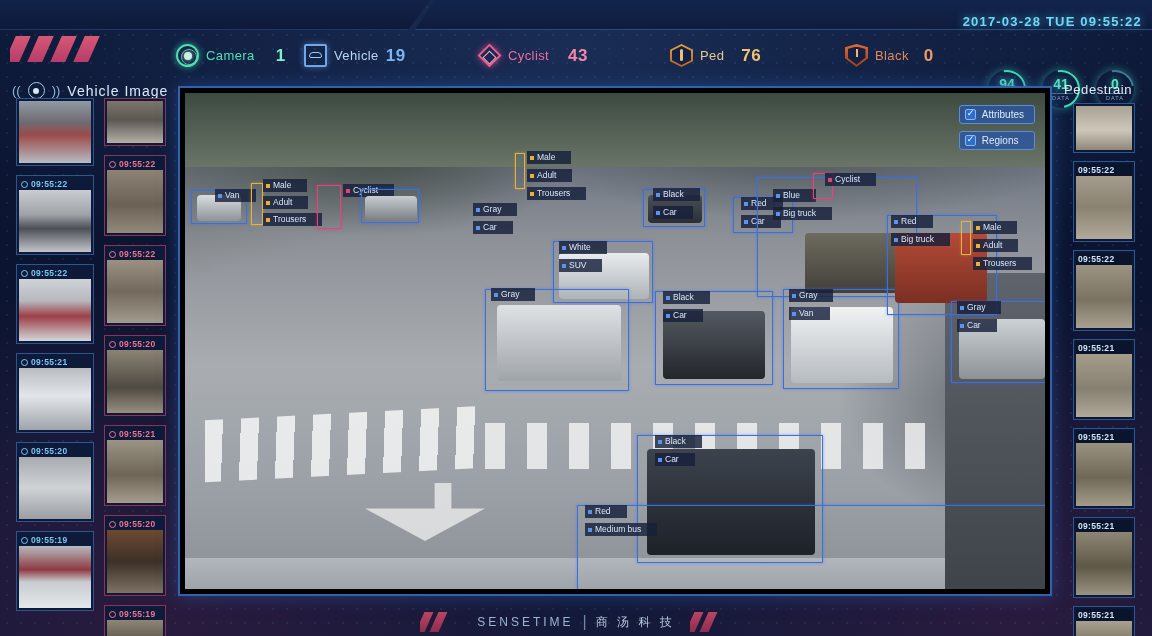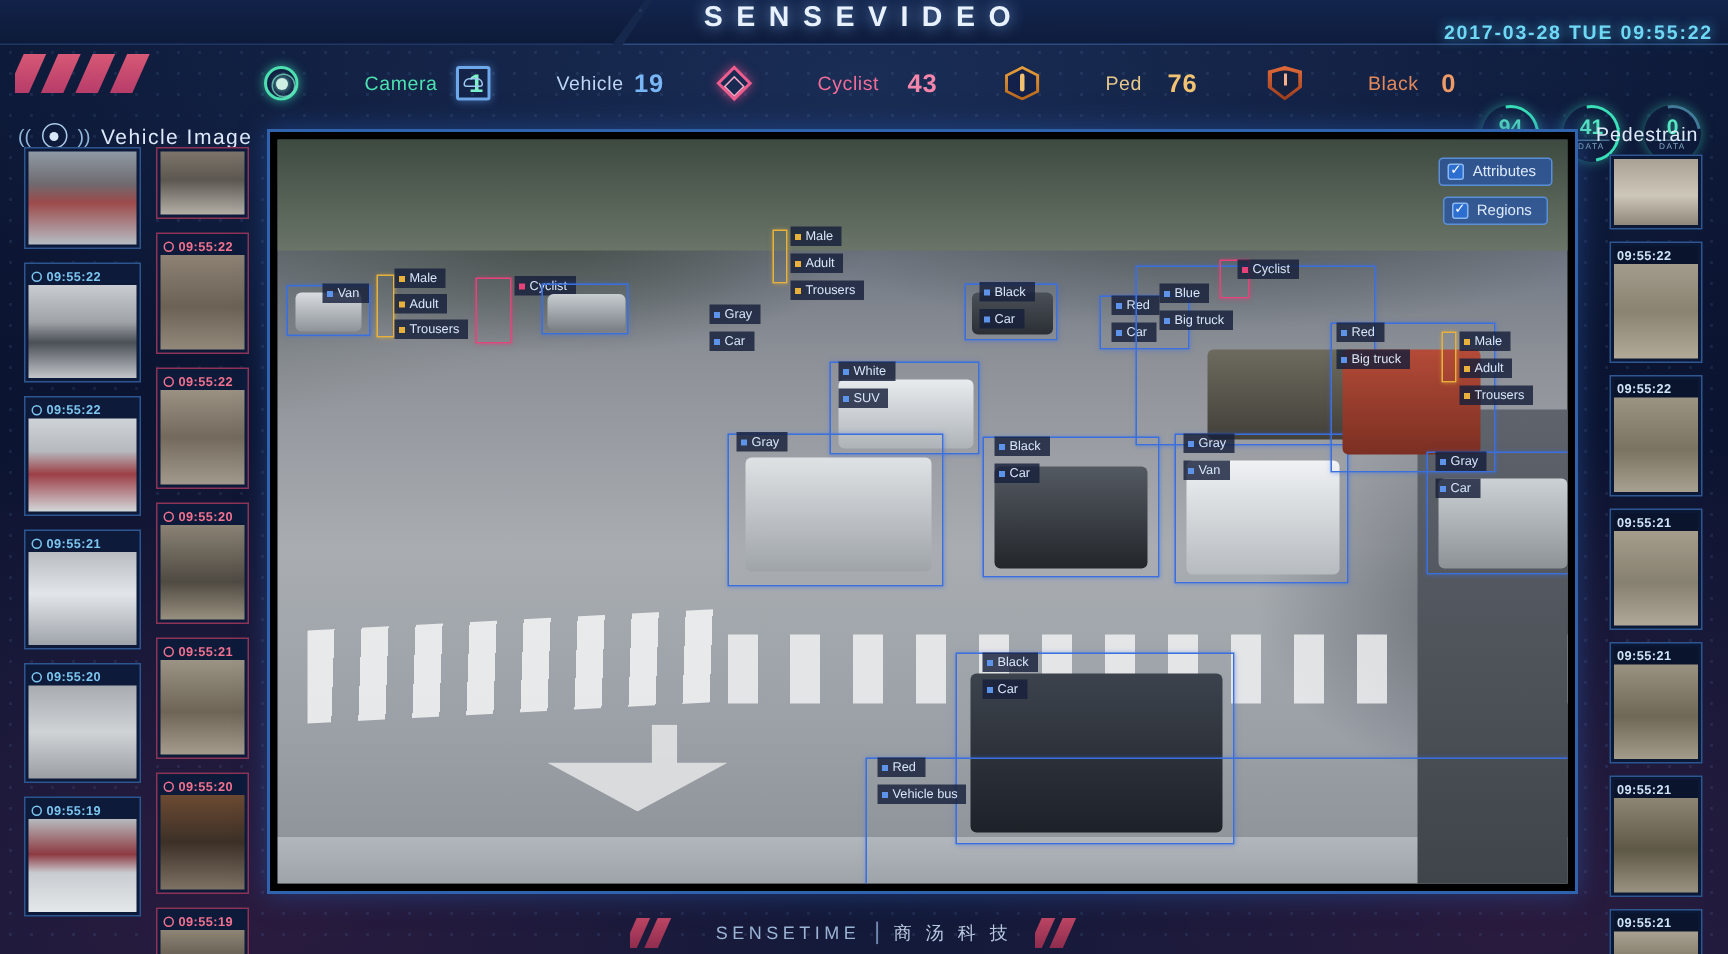--- a/index.html
+++ b/index.html
@@ -46,21 +46,21 @@
   }
   .clock{
     position:absolute; right:10px; top:14px;
     font-size:13px; font-weight:bold; letter-spacing:1.2px; color:#6fd9f5;
     text-shadow:0 0 8px rgba(80,200,245,.8);
   }
 
   
   .statsrow{ position:absolute; left:0; top:32px; width:1152px; height:56px; }
   .stat{ position:absolute; top:12px; display:flex; align-items:center; gap:7px; }
-  .stat .lbl{ font-size:13px; letter-spacing:.4px;margin-left:37px; }
+  .stat .lbl{ font-size:13px; letter-spacing:.4px; }
   .stat .val{ font-size:17px; font-weight:bold; letter-spacing:.5px; }
   .ic{ width:23px; height:23px; position:relative; flex:0 0 auto; }
 
   
   .ic-ring{ border-radius:50%; border:2px solid #4de0b0; box-shadow:0 0 7px rgba(60,220,180,.7); }
   .ic-ring::after{ content:""; position:absolute; left:50%; top:50%; width:8px;height:8px;
     margin:-4px 0 0 -4px; border-radius:50%; background:#cfeee4; box-shadow:0 0 5px #7fe9cc;}
   .ic-ring::before{ content:""; position:absolute; left:50%; top:50%; width:14px;height:14px;
     margin:-7px 0 0 -7px; border-radius:50%; border:1px solid rgba(130,235,205,.7);}
   
@@ -144,34 +144,34 @@
     background:linear-gradient(180deg,#51596b 0%,#6b7280 12%,#8e9298 30%,#a9adb2 55%,#9aa0a6 80%,#8b9096 100%); }
   .roadmask{ position:absolute; inset:0;
     background:
       linear-gradient(165deg, rgba(70,80,70,.55) 0%, rgba(70,80,70,0) 26%),
       radial-gradient(ellipse 300px 120px at 22% 12%, rgba(55,65,55,.75), rgba(55,65,55,0) 70%),
       radial-gradient(ellipse 420px 110px at 72% 10%, rgba(60,70,62,.65), rgba(60,70,62,0) 70%),
       radial-gradient(ellipse 260px 180px at 97% 62%, rgba(60,66,74,.7), rgba(60,66,74,0) 70%);
   }
   .ovl-stamp{ position:absolute; left:22px; top:24px; font-size:13px; font-weight:bold;
     letter-spacing:1px; color:#cc2222; text-shadow:0 0 4px rgba(200,20,20,.8); white-space:nowrap;}
-  .vbtns{ position:absolute; right:10px; top:12px; display:flex; flex-direction:column; gap:7px;align-items:center; }
+  .vbtns{ position:absolute; right:10px; top:12px; display:flex; flex-direction:column; gap:7px; }
   .vbtn{ display:flex; align-items:center; gap:6px; background:rgba(40,85,165,.75);
     border:1px solid #5a8fd8; border-radius:3px; padding:3px 10px 3px 5px;
     font-size:10px; color:#dce9fb; }
   .cbx{ width:11px;height:11px; background:#2d6fd0; border:1px solid #8ab6ee; border-radius:2px;
     position:relative; flex:0 0 auto; }
   .cbx::after{ content:"\2713"; position:absolute; left:1px; top:-2px; font-size:9px; color:#fff; }
 
   
   .det{ position:absolute; border:1.3px solid #3a6fe0; box-shadow:0 0 3px rgba(60,110,230,.5); }
   .det.red{ border-color:#e8427a; box-shadow:0 0 3px rgba(230,60,120,.5); }
   .det.yel{ border-color:#e8b13c; box-shadow:0 0 3px rgba(230,175,60,.5); }
   .lab{ position:absolute; background:rgba(22,32,58,.82); color:#d9e6f8;
-    font-size:8.5px; line-height:11px; padding:1px 6px 1px 3px; white-space:nowrap;
+    font-size:8.5px; line-height:11px; padding:1px 16px 1px 3px; white-space:nowrap;
     display:flex; align-items:center; gap:3px; }
   .lab .dot{ width:4px;height:4px; background:#5d93e8; flex:0 0 auto; }
   .lab.y .dot{ background:#e8b13c; }
   .lab.r .dot{ background:#e8427a; }
   .carshape{ position:absolute; border-radius:4px; }
 
   
   .footer{ position:absolute; left:0; bottom:0; width:1152px; height:28px;
     display:flex; align-items:center; justify-content:center; gap:9px; }
   .fbrand{ font-size:12px; letter-spacing:3px; color:#9bb3d4;text-align:right; }
@@ -182,21 +182,20 @@
     background:linear-gradient(180deg,#e0506e,#9c2c4e); opacity:.85; }
 </style>
 </head>
 <body>
 
 <div id="app">
 
   <div class="topbar">
     <div class="topbar-bg2"></div>
     <div class="topbar-bg"></div>
-    <div class="app-title">SENSEVIDEO</div>
     <div class="clock">2017-03-28 TUE 09:55:22</div>
   </div>
 
   <div class="statsrow">
 
     <div class="stat" style="left:176px">
       <span class="ic ic-ring"></span>
       <span class="lbl" style="color:#4de0b0">Camera</span>
       <span class="val" style="color:#7df0cc;margin-left:14px">1</span>
     </div>
@@ -564,21 +563,21 @@
           <span>Car</span>
       </div>
 
       <div class="det" style="left:392px;top:412px;width:470px;height:88px"></div>
       <div class="lab" style="left:400px;top:412px">
         <span class="dot"></span>
           <span>Red</span>
       </div>
       <div class="lab" style="left:400px;top:430px">
         <span class="dot"></span>
-          <span>Vehicle bus</span>
+          <span>Medium bus</span>
       </div>
     </div>
   </div>
 
   <div class="rpanel">
     <div class="rtitle">Pedestrain</div>
 
     <div class="pcard">
       <div class="pimg" style="height:44px;background:linear-gradient(180deg,#a9a294 0%,#cdc7b9 55%,#8e877a 100%)"></div>
     </div>

